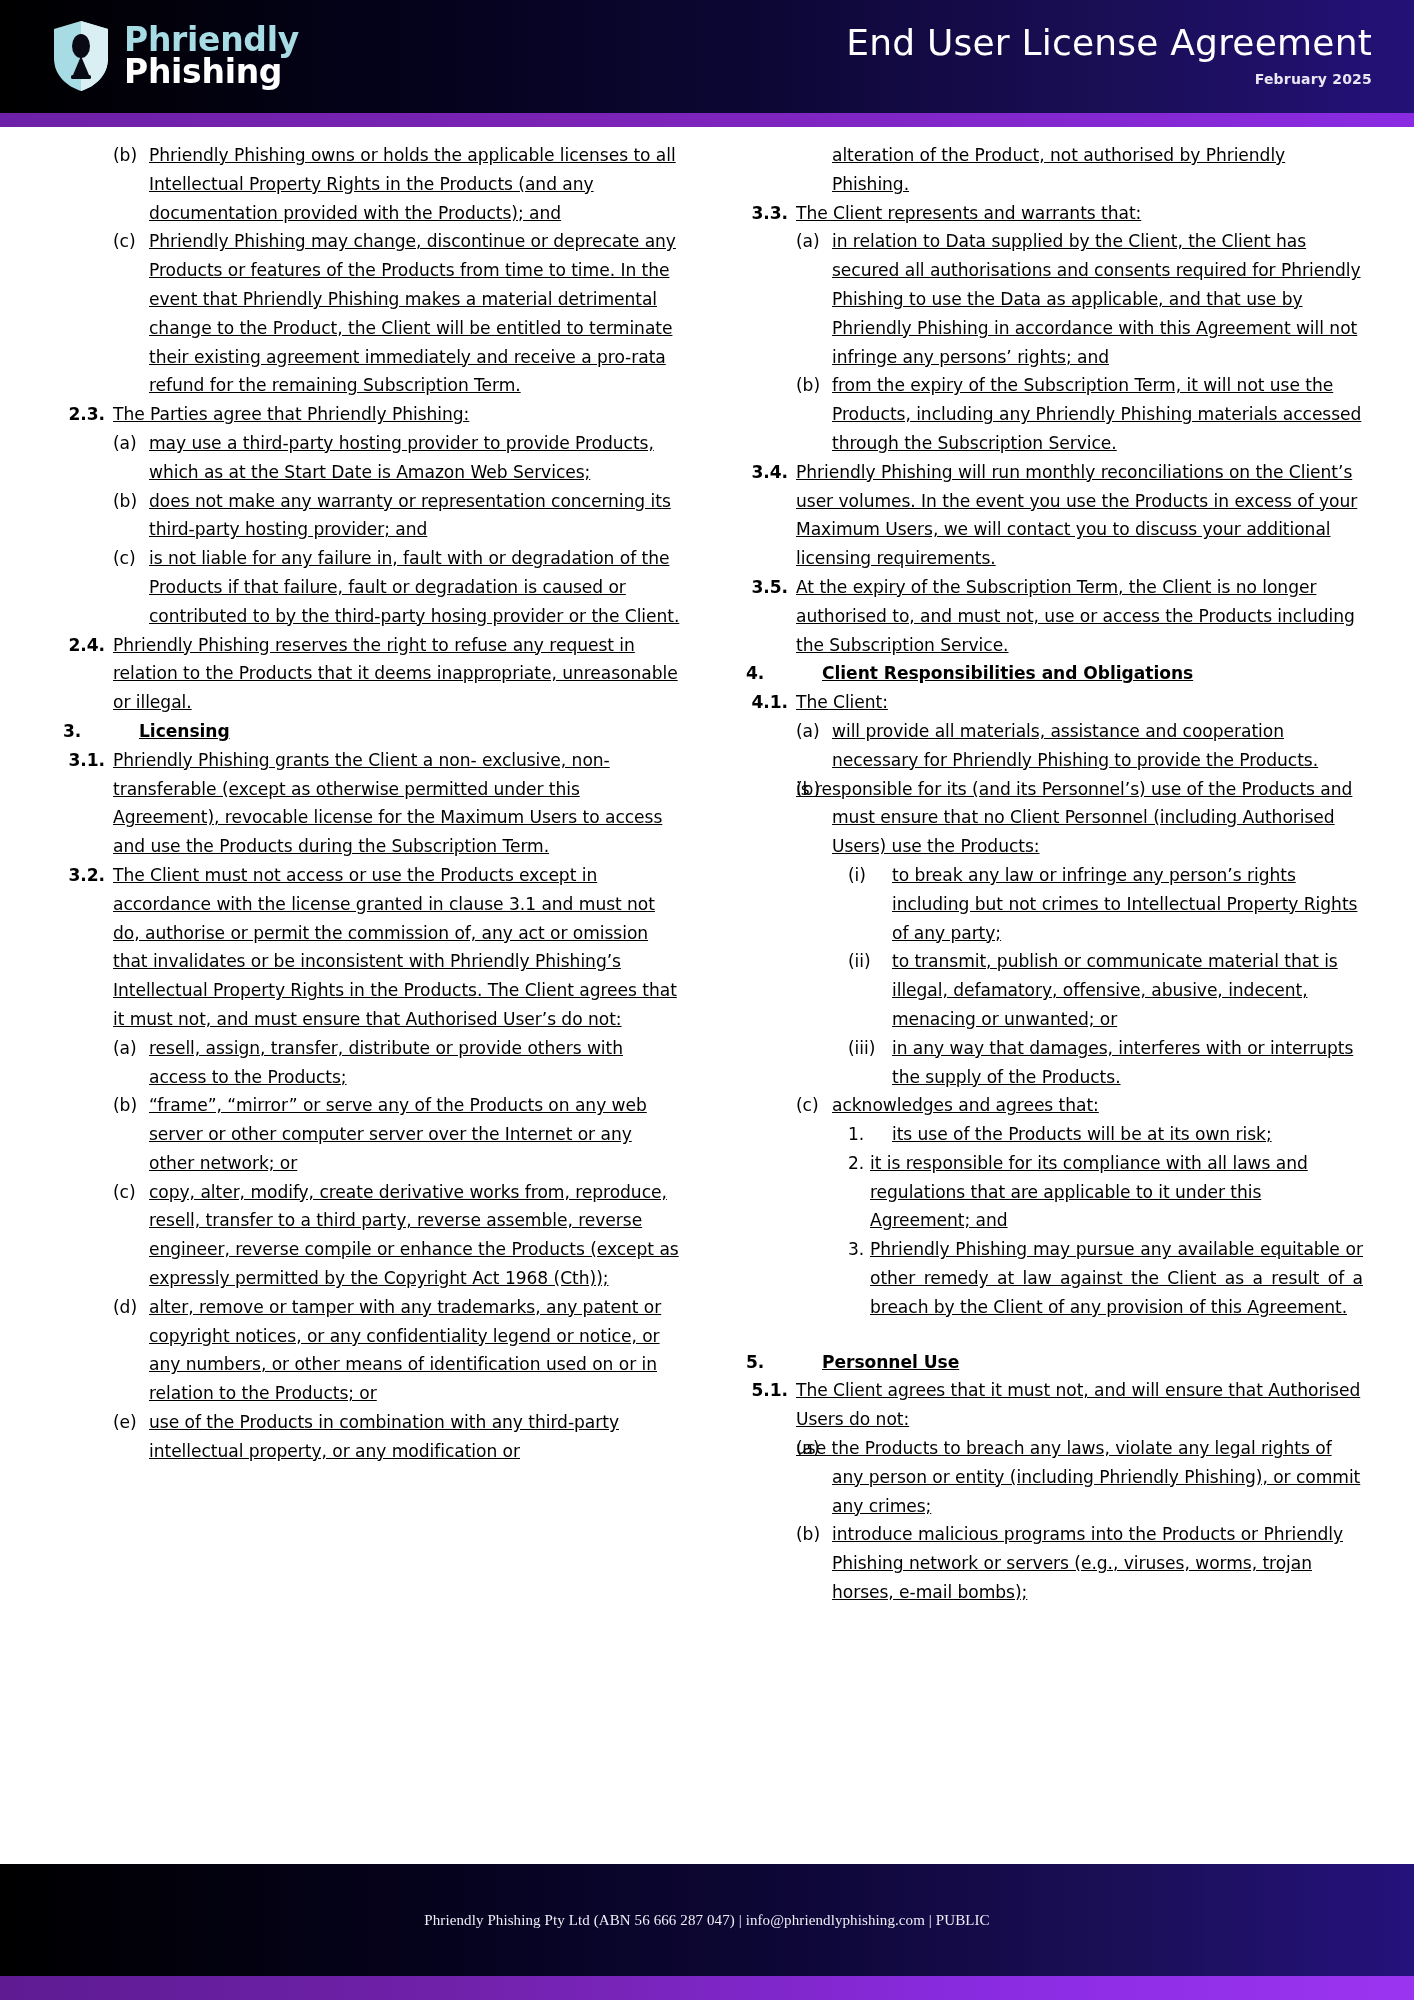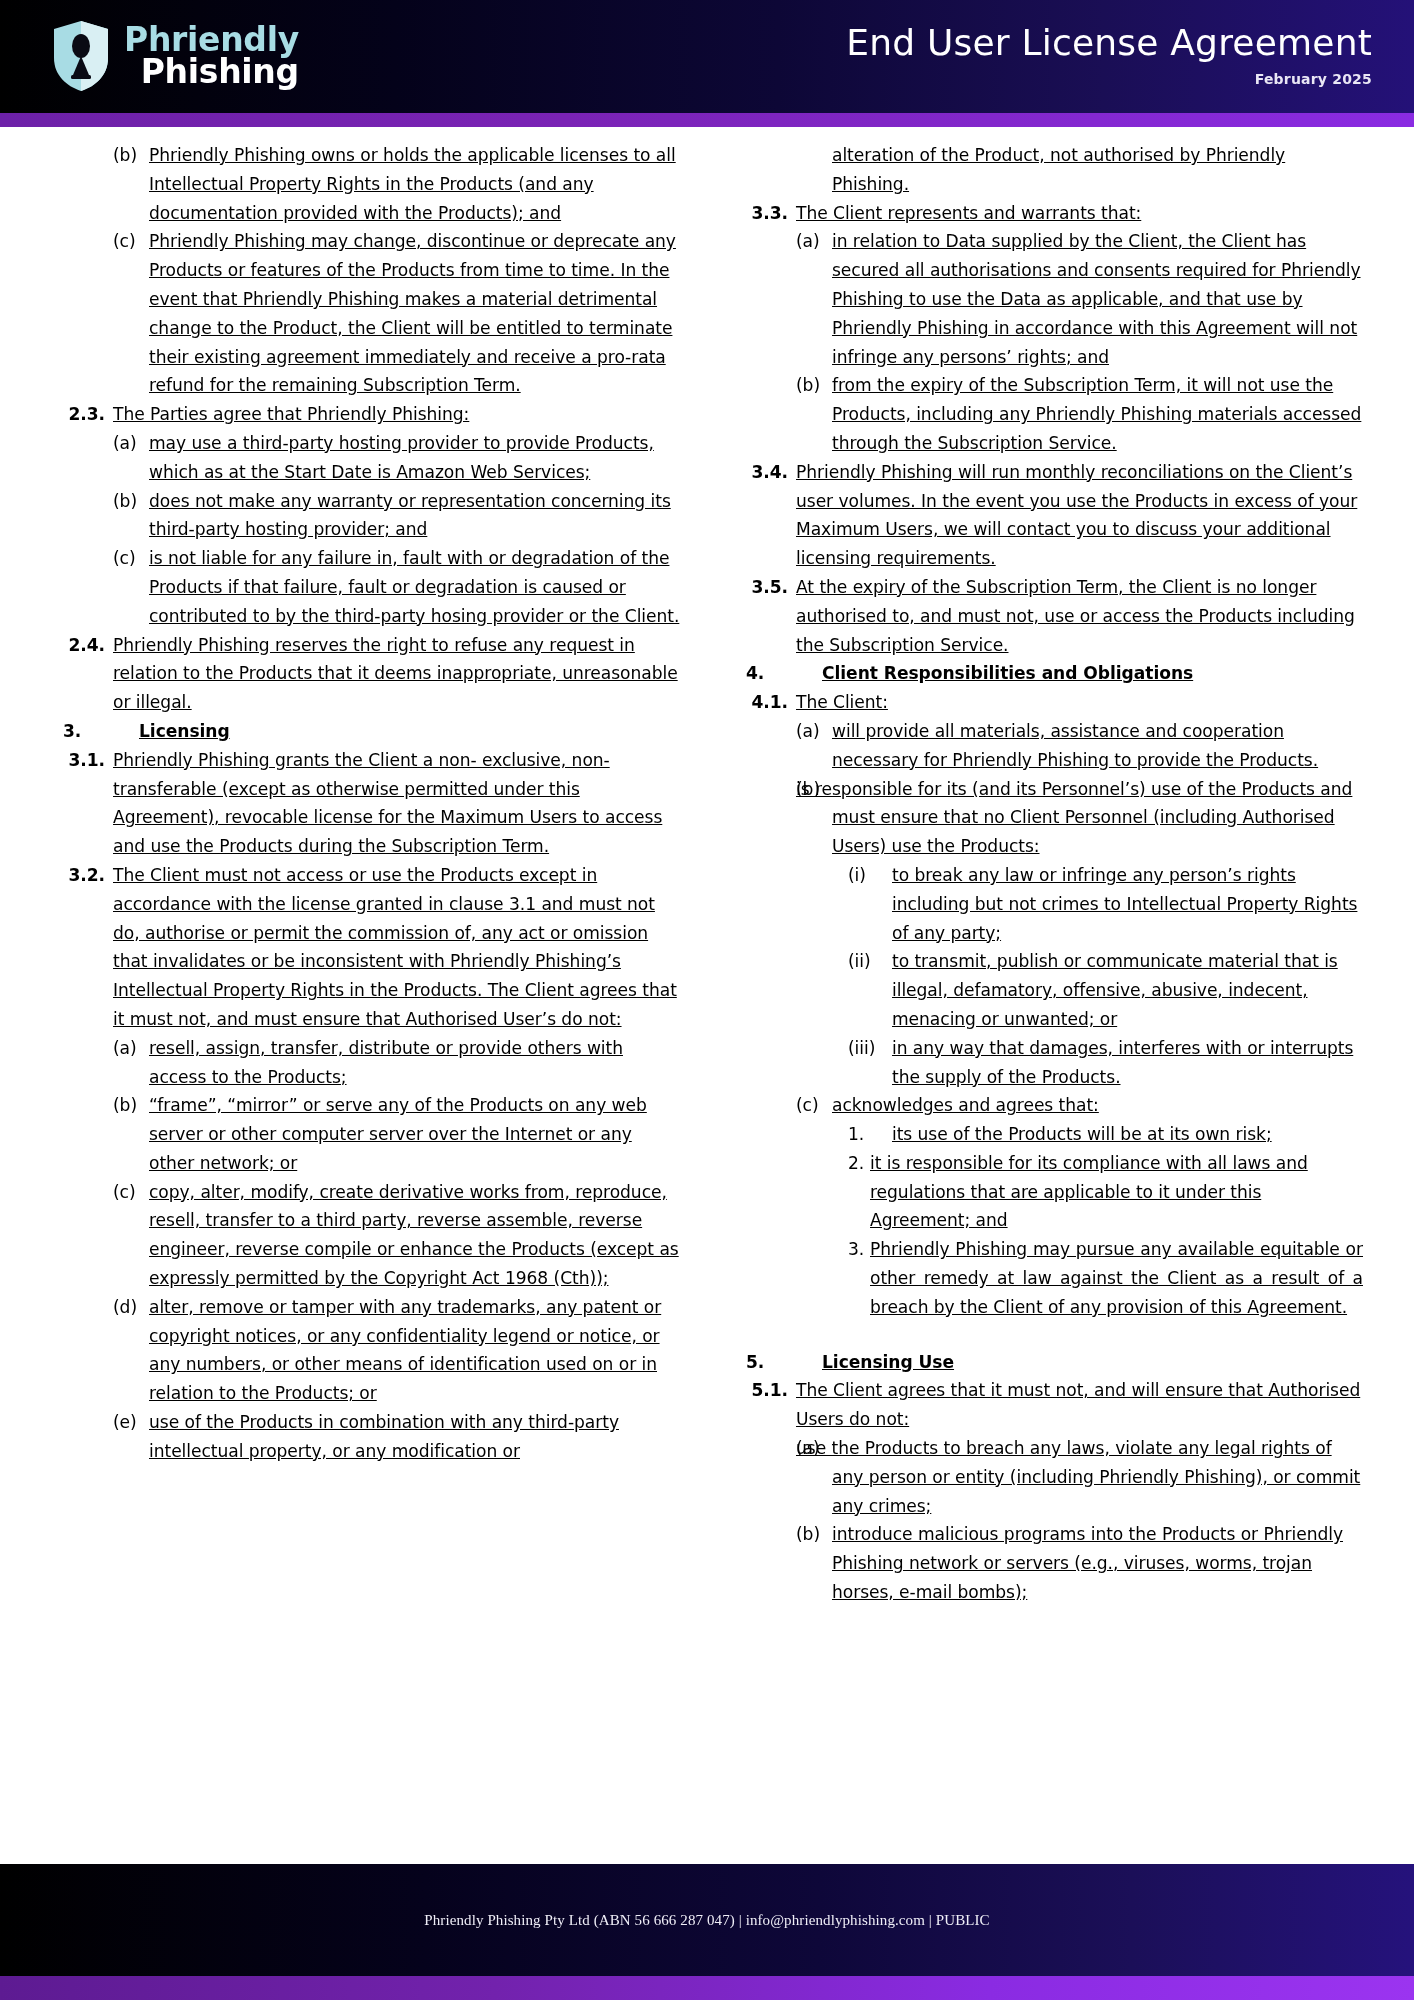--- a/index.html
+++ b/index.html
@@ -30,21 +30,20 @@
     height: 14px;
     background: linear-gradient(90deg, #6d21a8 0%, #7a23b5 40%, #8a2be2 100%);
   }
   .logo-block {
     position: absolute;
     left: 52px;
     top: 20px;
     display: flex;
     align-items: center;
     gap: 14px;
-    text-align: right;
   }
   .shield-icon {
     width: 58px;
     height: 72px;
     display: block;
   }
   .logo-words {
     display: flex;
     flex-direction: column;
     line-height: 0.98;
@@ -329,21 +328,21 @@
           <span class="marker">2.</span>
           <span class="txt">it is responsible for its compliance with all laws and regulations that are applicable to it under this Agreement; and</span>
         </div>
         <div class="row lvl-dec-tight justify">
           <span class="marker">3.</span>
           <span class="txt">Phriendly Phishing may pursue any available equitable or other remedy at law against the Client as a result of a breach by the Client of any provision of this Agreement.</span>
         </div>
         <div class="spacer-gap"></div>
         <div class="row lvl-head">
           <span class="marker">5.</span>
-          <span class="txt">Licensing Use</span>
+          <span class="txt">Personnel Use</span>
         </div>
         <div class="row lvl-num">
           <span class="marker">5.1.</span>
           <span class="txt">The Client agrees that it must not, and will ensure that Authorised Users do not:</span>
         </div>
         <div class="row lvl-alpha-flat">
           <span class="marker">(a)</span>
           <span class="txt">use the Products to breach any laws, violate any legal rights of any person or entity (including Phriendly Phishing), or commit any crimes;</span>
         </div>
         <div class="row lvl-alpha">

